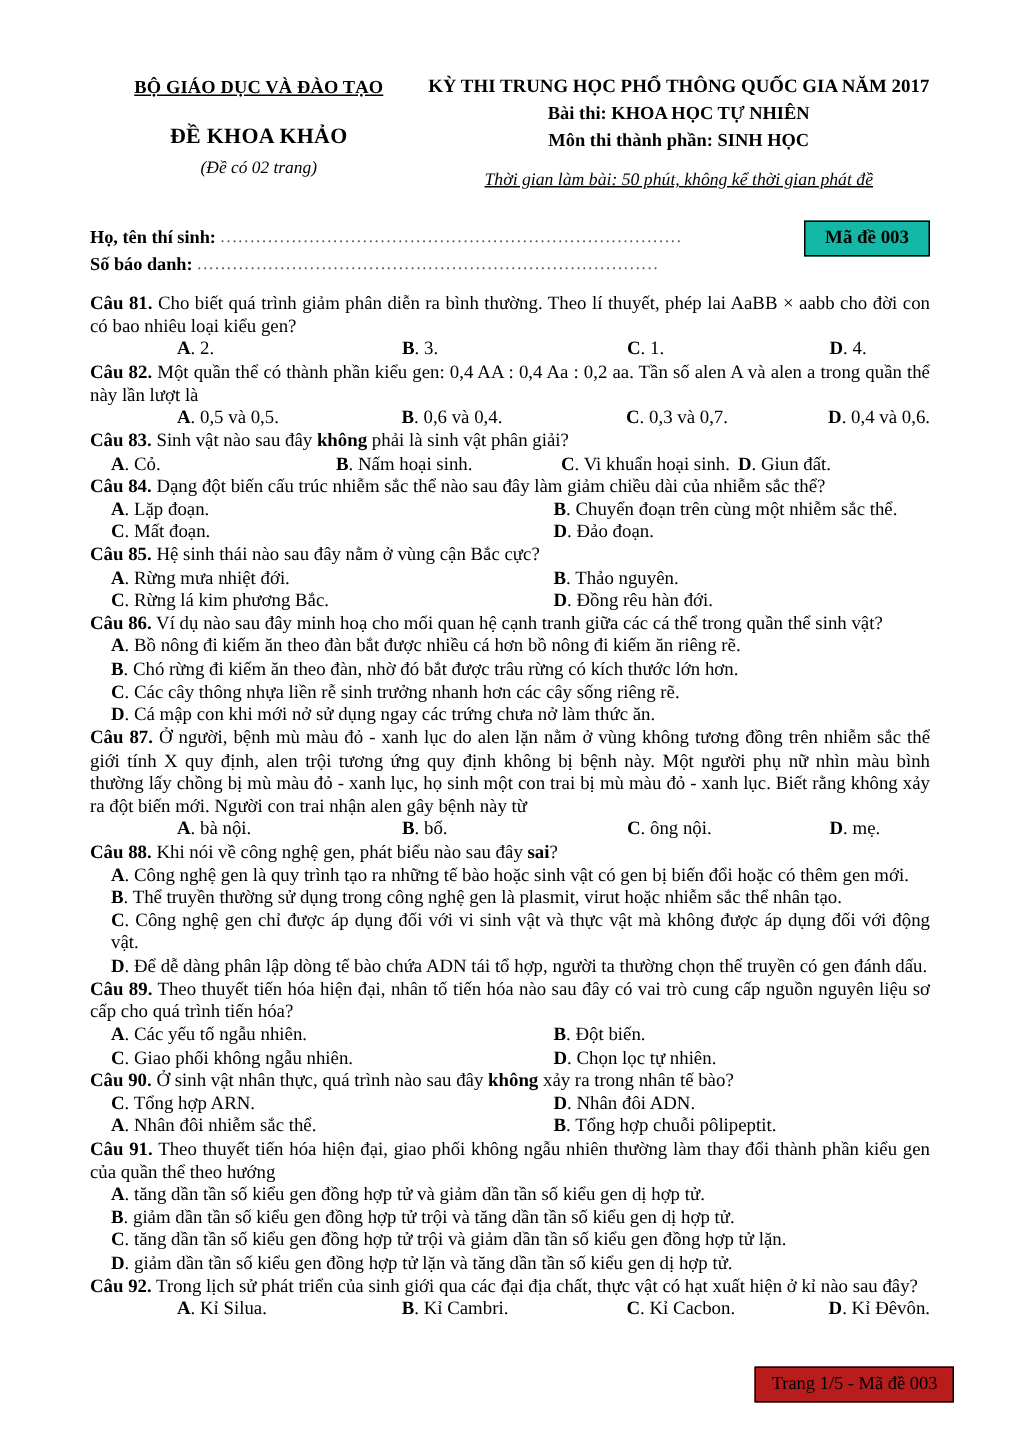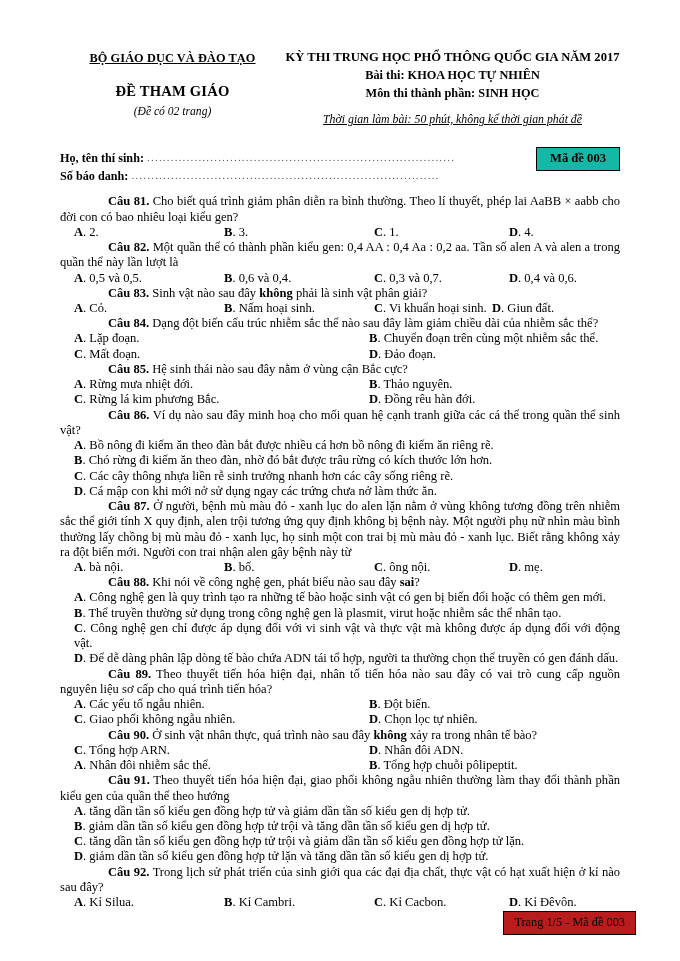--- a/index.html
+++ b/index.html
@@ -122,41 +122,40 @@
   }
   .q-stem {
     font-size: 12.55px;
     line-height: 1.215;
     text-align: justify;
     text-justify: inter-word;
     text-indent: 0;
   }
   .q-num {
     font-weight: bold;
-    margin-left: 48px;
   }
   .bold-word { font-weight: bold; }
 
   
   .opts {
     font-size: 12.55px;
     line-height: 1.215;
     padding-left: 14px;
   }
   .opt-row {
     display: flex;
     white-space: nowrap;
   }
   .opt {
     display: block;
   }
   .opt .lbl { font-weight: bold; }
 
   
-  .grid4 .opt:nth-child(1) { width: 150px; }
+  .grid4 .opt:nth-child(1) { width: 150px; margin-left: 44px; }
   .grid4 .opt:nth-child(2) { width: 150px; }
   .grid4 .opt:nth-child(3) { width: 135px; }
   .grid4 .opt:nth-child(4) { width: auto; }
 
   
   .grid4b .opt:nth-child(1) { width: 150px; }
   .grid4b .opt:nth-child(2) { width: 150px; }
   .grid4b .opt:nth-child(3) { width: 118px; }
   .grid4b .opt:nth-child(4) { width: auto; }
 
@@ -186,21 +185,21 @@
   }
 </style>
 </head>
 <body>
 
 <div class="page">
 
   <div class="header">
     <div class="hdr-left">
       <div class="b-upper ministry">BỘ GIÁO DỤC VÀ ĐÀO TẠO</div>
-      <div class="exam-kind">ĐỀ THAM GIÁO</div>
+      <div class="exam-kind">ĐỀ KHOA KHẢO</div>
       <div class="pages-note">(Đề có 02 trang)</div>
     </div>
     <div class="hdr-right">
       <div class="line1">KỲ THI TRUNG HỌC PHỔ THÔNG QUỐC GIA NĂM 2017</div>
       <div class="line2">Bài thi: KHOA HỌC TỰ NHIÊN</div>
       <div class="line3">Môn thi thành phần: SINH HỌC</div>
       <div class="time">Thời gian làm bài: 50 phút, không kể thời gian phát đề</div>
     </div>
   </div>
 

